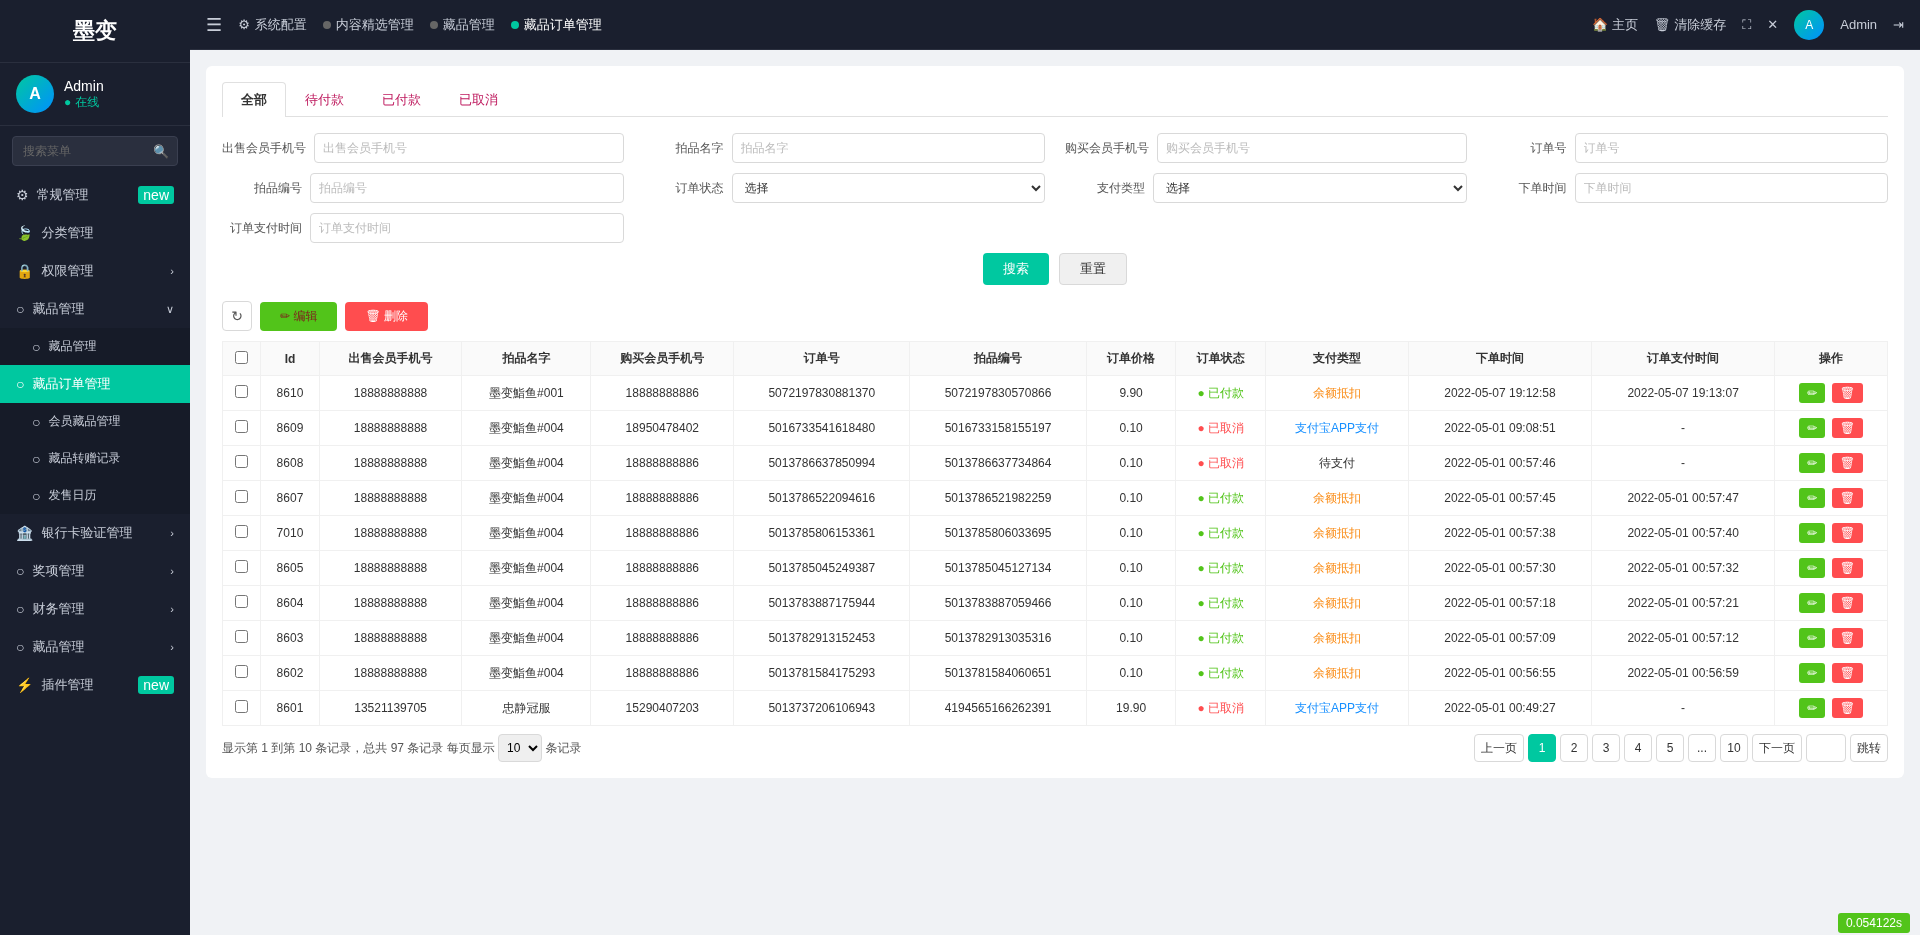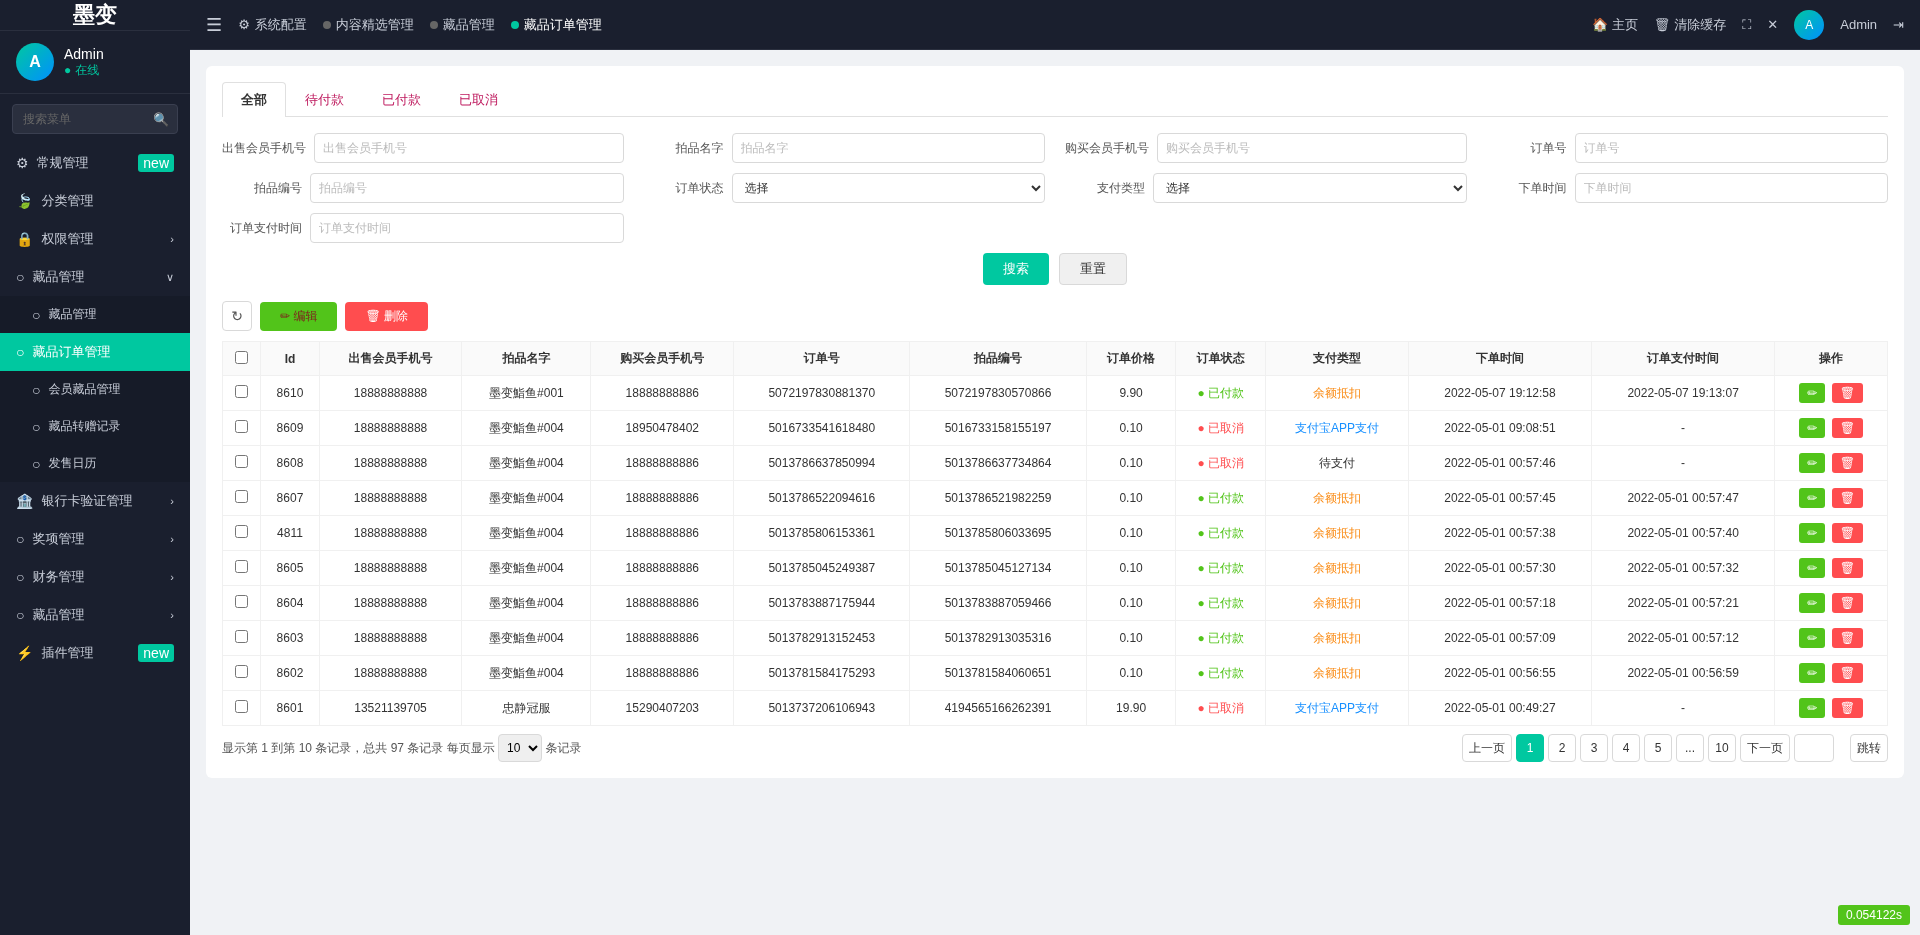--- a/index.html
+++ b/index.html
@@ -9,20 +9,21 @@
     .sidebar {
       width: 190px;
       background: #1a1f2e;
       color: #c8cdd8;
       display: flex;
       flex-direction: column;
       height: 100%;
       flex-shrink: 0;
     }
     .sidebar-logo {
+      padding: 16px;
       font-size: 22px;
       font-weight: bold;
       color: #fff;
       border-bottom: 1px solid #2a2f3e;
       text-align: center;
     }
     .sidebar-user {
       display: flex;
       align-items: center;
       padding: 12px 16px;
@@ -294,21 +295,21 @@
       border-radius: 4px;
       background: #fff;
       color: #333;
       cursor: pointer;
       font-size: 12px;
       display: flex; align-items: center; justify-content: center;
       padding: 0 6px;
     }
     .page-btn.active { background: #00c8a0; color: #fff; border-color: #00c8a0; }
     .page-jump {
-      display: flex; align-items: center; gap: 16px;
+      display: flex; align-items: center; gap: 4px;
     }
     .jump-input {
       width: 40px; height: 28px;
       border: 1px solid #d9d9d9;
       border-radius: 4px;
       text-align: center;
       font-size: 12px;
       outline: none;
     }
     .per-page-select {
@@ -597,21 +598,21 @@
     <td><span class="pay-type-deduct">余额抵扣</span></td>
     <td>2022-05-01 00:57:45</td>
     <td>2022-05-01 00:57:47</td>
     <td>
       <button class="action-edit">✏</button>
       <button class="action-delete">🗑</button>
     </td>
   </tr>
               <tr>
     <td><input type="checkbox" style=""></td>
-    <td>4811</td>
+    <td>7010</td>
     <td>18888888888</td>
     <td>墨变鮨鱼#004</td>
     <td>18888888886</td>
     <td>5013785806153361</td>
     <td>5013785806033695</td>
     <td>0.10</td>
     <td><span class="status-paid"><span style="color:#52c41a">●</span> 已付款</span></td>
     <td><span class="pay-type-deduct">余额抵扣</span></td>
     <td>2022-05-01 00:57:38</td>
     <td>2022-05-01 00:57:40</td>
@@ -737,13 +738,13 @@
           <div class="page-jump">
             <input class="jump-input" type="text" style="">
             <button class="page-btn">跳转</button>
           </div>
         </div>
       </div>
     </div>
   </div>
 </div>
 
-<div style="position:fixed;bottom:10px;right:10px;background:#52c41a;color:#fff;padding:3px 8px;border-radius:3px;font-size:12px;">0.054122s</div>
+<div style="position:fixed;bottom:2px;right:10px;background:#52c41a;color:#fff;padding:3px 8px;border-radius:3px;font-size:12px;">0.054122s</div>
 
 </body></html>

